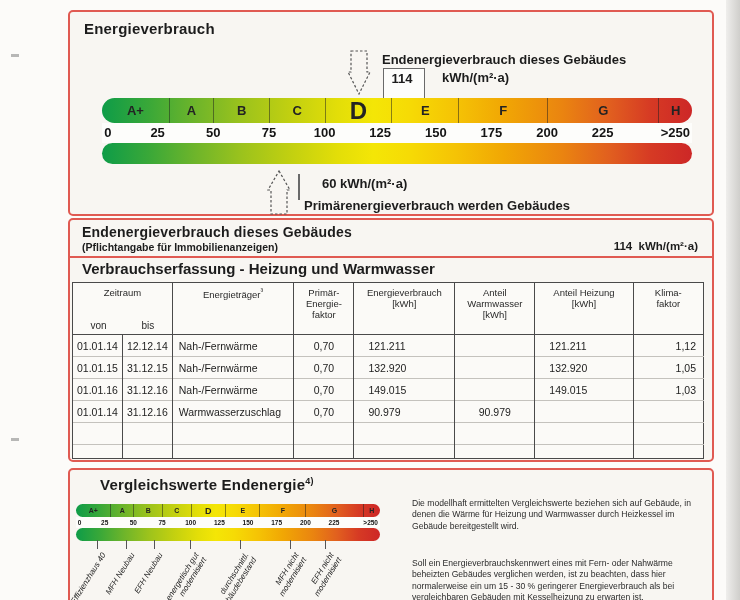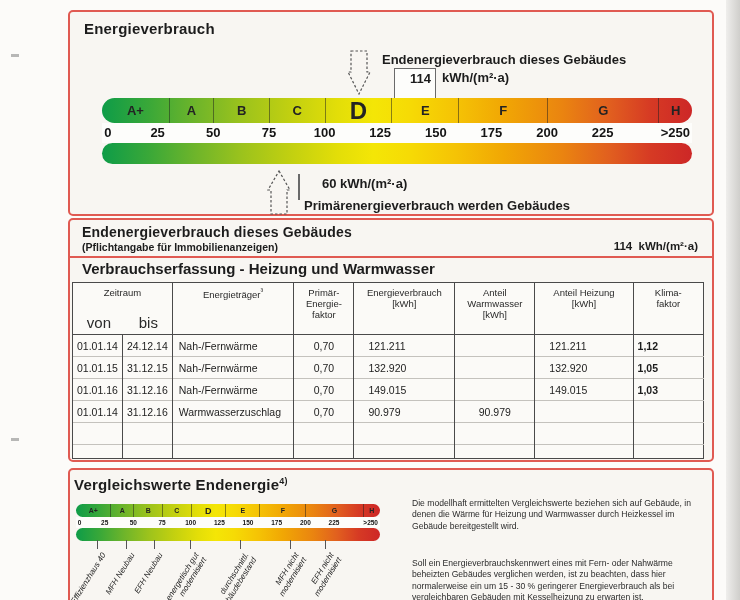--- a/index.html
+++ b/index.html
@@ -15,23 +15,23 @@
   #box1 { top:10px;  height:206px; }
   #box2 { top:218px; height:244px; }
   #box3 { top:468px; height:170px; }
 
   .box-title { font-weight:bold; font-size:15px; letter-spacing:.2px; }
 
   
   #box1 .box-title { position:absolute; left:14px; top:8px; }
   .arrow-ico { position:absolute; }
   .end-label { position:absolute; left:312px; top:40px; font-weight:bold; font-size:13px; }
-  .val-box  { position:absolute; left:324px; top:56px; width:42px; height:32px;
+  .val-box  { position:absolute; left:313px; top:56px; width:42px; height:32px;
               border:1.5px solid #6a6a6a; background:#fdfdfb; font-weight:bold; font-size:13px;
-              text-align:right; padding:2px 4px 0 0; }
+              text-align:center; padding:2px 4px 0 0; }
   .val-unit { position:absolute; left:372px; top:58px; font-weight:bold; font-size:13px; }
 
   .prim-line { position:absolute; left:228px; top:162px; width:1.5px; height:26px; background:#6a6a6a; }
   .prim-val  { position:absolute; left:252px; top:164px; font-weight:bold; font-size:13px; }
   .prim-label{ position:absolute; left:234px; top:186px; font-weight:bold; font-size:13px; }
 
   
   .scale { position:absolute; }
   .grad-bg { background:linear-gradient(90deg,
       #0e9c48 0%, #3aa838 8%, #6fb52a 16%, #9dc31c 24%, #c2d010 32%, #e3de08 40%,
@@ -74,28 +74,28 @@
                background:#fbfaf7; }
   .vtab th, .vtab td { border-left:1px solid #4a4a4a; font-weight:normal; }
   .vtab th:first-child, .vtab td:first-child { border-left:1px solid #4a4a4a; }
   .vtab { border:1px solid #4a4a4a; }
   .vtab thead th { border-bottom:1px solid #4a4a4a; font-size:9.5px; text-align:center;
                    vertical-align:top; padding-top:4px; height:52px; color:#2a2a2a; }
   .vtab tbody td { border-top:1px solid #c4c2bd; height:22px; font-size:10.5px; padding:0 4px; }
   .vtab tbody tr:first-child td { border-top:none; }
   .vtab tbody tr.short td { height:14px; }
   .zr-wrap { display:flex; flex-direction:column; height:46px; justify-content:space-between; }
-  .vonbis { display:flex; justify-content:space-around; font-size:15px; padding-bottom:2px; }
+  .vonbis { display:flex; justify-content:space-around; font-size:10px; padding-bottom:2px; }
   td.c { text-align:center; }
   td.l { text-align:left; padding-left:14px !important; }
   td.ltxt { text-align:left; padding-left:6px !important; font-size:9.5px; }
-  td.r { padding-right:7px !important;font-weight:bold; }
+  td.r { text-align:right; padding-right:7px !important; }
 
   
-  #box3 .box-title { position:absolute; left:4px; top:6px; }
+  #box3 .box-title { position:absolute; left:30px; top:6px; }
   #box3 sup { font-size:9px; }
   .ref-tick { position:absolute; top:70px; width:1px; height:9px; background:#555; }
   .ref { position:absolute; top:81px; width:100px; text-align:right;
          transform:rotate(-58deg); transform-origin:100% 0; font-size:8px; font-style:italic;
          line-height:1.15; color:#222; }
   .cmp-text { position:absolute; left:342px; top:28px; width:300px; font-size:8.6px;
               line-height:1.32; color:#2b2b2b; }
   .cmp-text p + p { margin-top:26px; }
 </style>
 </head>
@@ -211,21 +211,21 @@
 [kWh]</th>
         <th style="white-space:pre-line">Anteil Heizung
 [kWh]</th>
         <th style="white-space:pre-line">Klima-
 faktor</th>
       </tr>
     </thead>
     <tbody>
       <tr>
         <td class="c">01.01.14</td>
-        <td class="c">24.12.14</td>
+        <td class="c">12.12.14</td>
         <td class="ltxt">Nah-/Fernwärme</td>
         <td class="c">0,70</td>
         <td class="l">121.211</td>
         <td class="c"></td>
         <td class="l">121.211</td>
         <td class="r">1,12</td>
       </tr>
       <tr>
         <td class="c">01.01.15</td>
         <td class="c">31.12.15</td>

